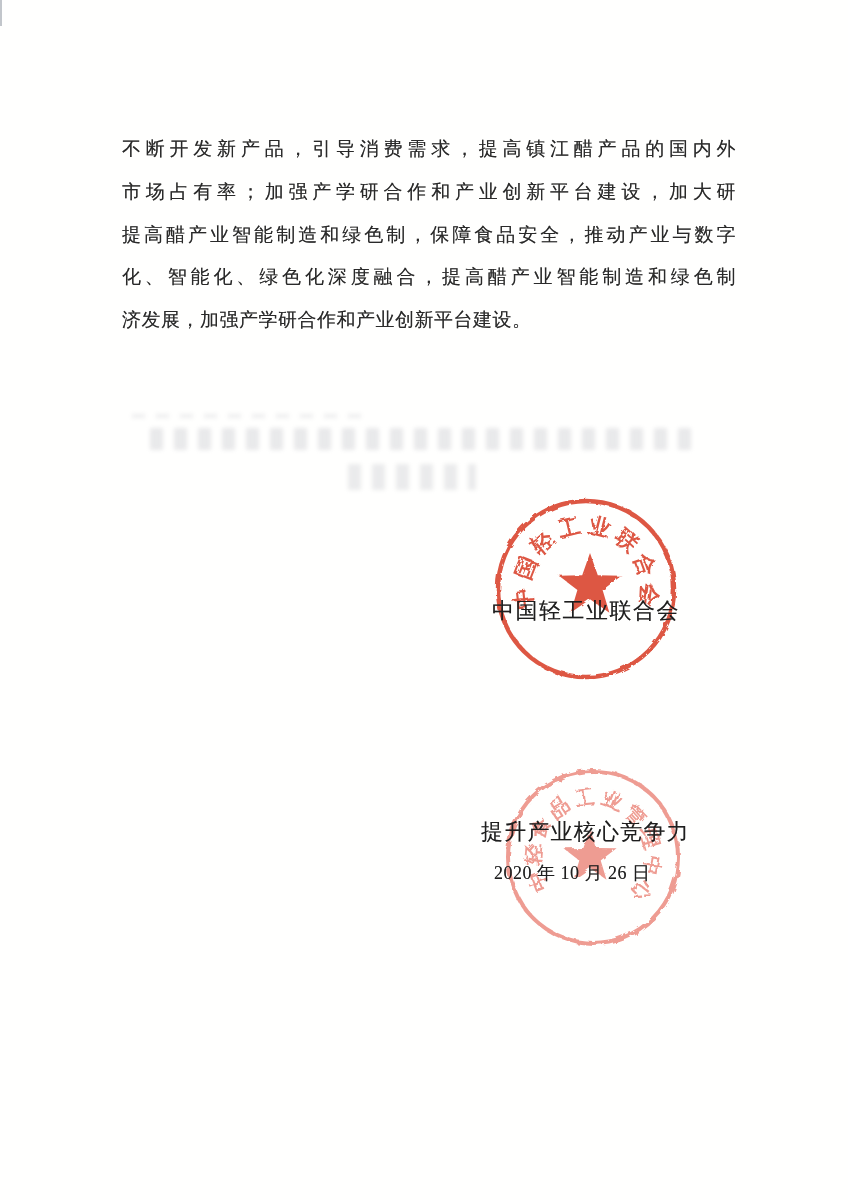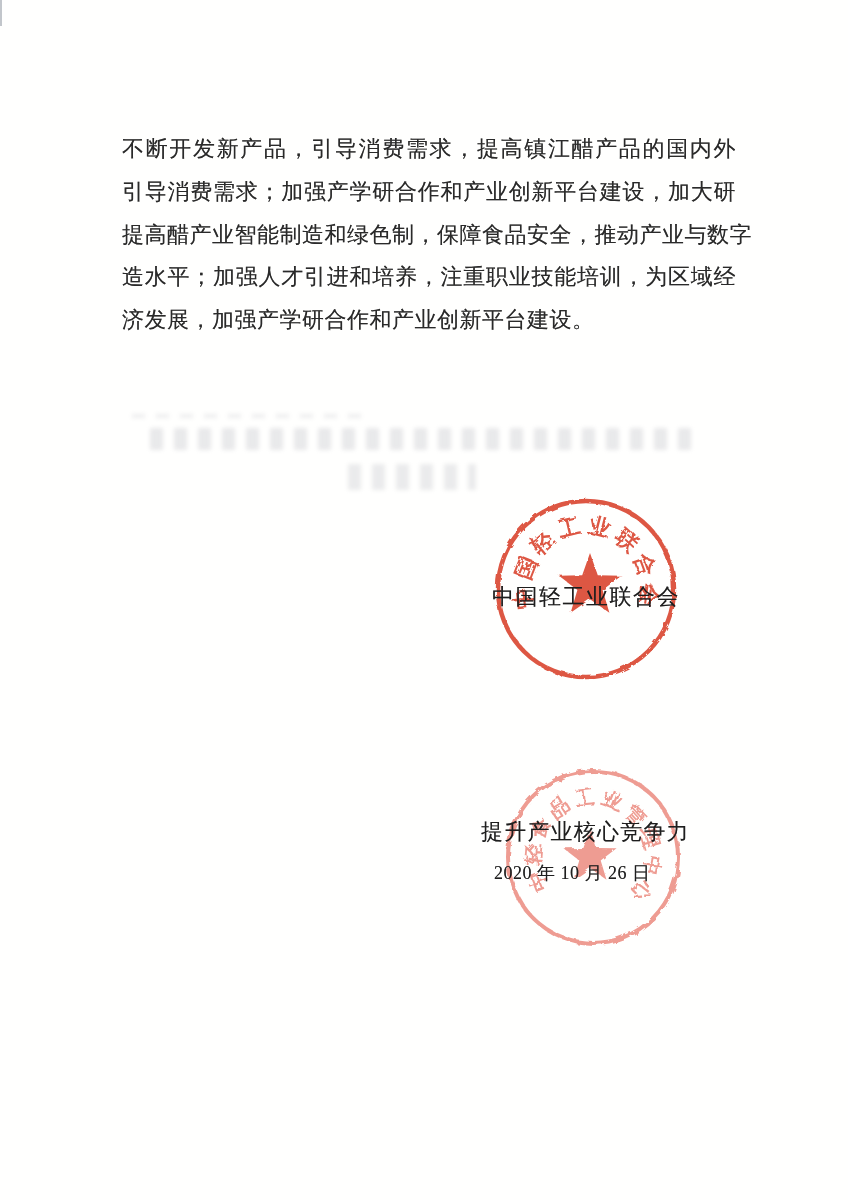--- a/index.html
+++ b/index.html
@@ -5,21 +5,21 @@
   html,body{margin:0;padding:0;}
   body{
     width:848px;height:1200px;position:relative;overflow:hidden;
     background:#fefefe;
     font-family:"Liberation Serif","DejaVu Serif",serif;
   }
   .page{position:absolute;inset:0;background:#fffffe;}
   
   .para{
     position:absolute;left:122px;top:128px;width:614px;
-    font-size:22px;line-height:42.8px;color:#2a2a2a;
+    font-size:19px;line-height:42.8px;color:#2a2a2a;
     letter-spacing:0.5px;
   }
   .para .tline{
     text-align:justify;text-align-last:justify;
     white-space:nowrap;height:42.8px;
     text-shadow:0 0 0.6px rgba(40,40,40,0.55);
   }
   .para .tline.last{text-align-last:left;white-space:normal;}
   
   .bleed{
@@ -32,41 +32,41 @@
   .bleed-c{left:132px;top:414px;width:230px;height:4px;opacity:0.45;}
   .edge-mark{
     position:absolute;left:0;top:0;width:2px;height:26px;
     background:#9aa0a8;opacity:0.6;
   }
   
   .sig{
     position:absolute;color:#1e1e1e;white-space:nowrap;
     text-shadow:0 0 0.6px rgba(30,30,30,0.5);
   }
-  .sig1{left:492px;top:582px;font-size:22px;letter-spacing:1.5px;}
+  .sig1{left:492px;top:596px;font-size:22px;letter-spacing:1.5px;}
   .sig2{left:481px;top:817px;font-size:22px;letter-spacing:1.2px;}
   .dateline{left:494px;top:861px;font-size:18px;letter-spacing:0.5px;}
   
   .seal{position:absolute;}
   .seal-1{left:492px;top:495px;width:190px;height:190px;}
   .seal-2{left:504px;top:768px;width:178px;height:182px;}
   .seal svg{display:block;width:100%;height:100%;}
 </style>
 </head>
 <body>
 
 <div class="page">
 
   <div class="edge-mark"></div>
 
   <div class="para">
     <div class="tline">不断开发新产品，引导消费需求，提高镇江醋产品的国内外</div>
-    <div class="tline">引导消费需求；加强产学研合作和产业创新平台建设，加大研</div>
+    <div class="tline">市场占有率；加强产学研合作和产业创新平台建设，加大研</div>
     <div class="tline">提高醋产业智能制造和绿色制，保障食品安全，推动产业与数字</div>
-    <div class="tline">造水平；加强人才引进和培养，注重职业技能培训，为区域经</div>
+    <div class="tline">化、智能化、绿色化深度融合，提高醋产业智能制造和绿色制</div>
     <div class="tline last">济发展，加强产学研合作和产业创新平台建设。</div>
   </div>
 
   <div class="bleed bleed-c"></div>
   <div class="bleed bleed-a"></div>
   <div class="bleed bleed-b"></div>
 
   <div class="seal seal-1">
     <svg viewBox="0 0 190 190" xmlns="http://www.w3.org/2000/svg">
       <defs>

